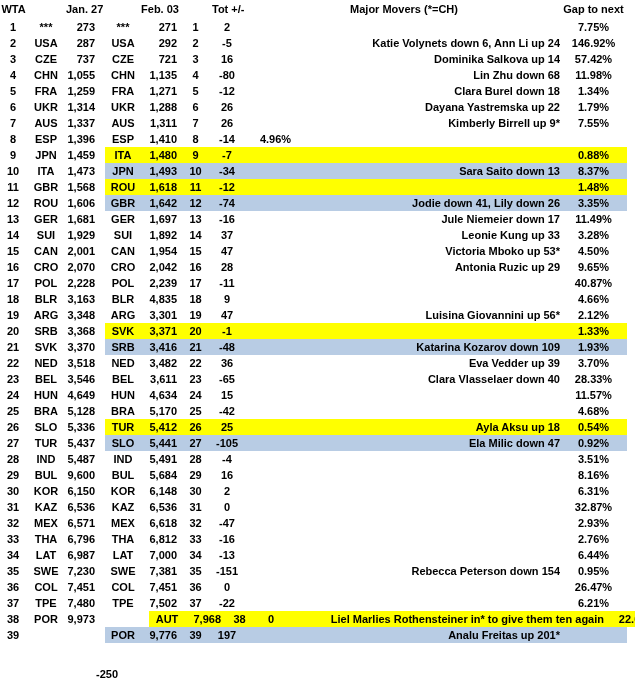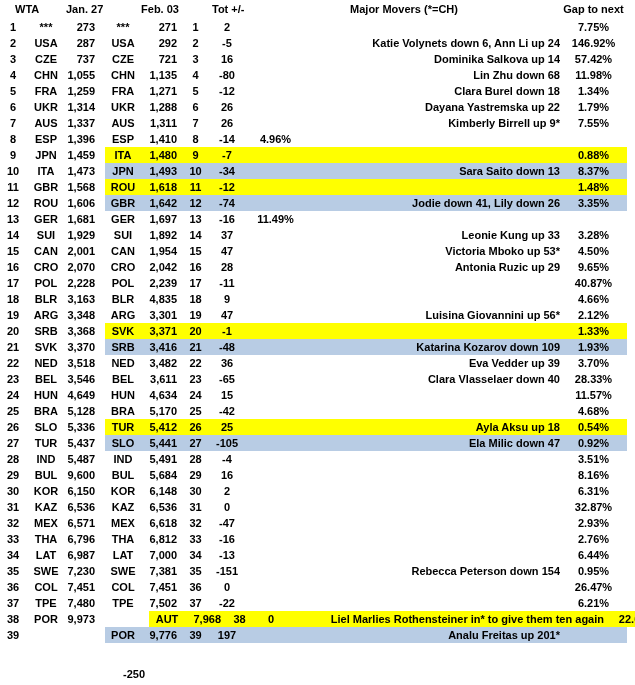--- a/index.html
+++ b/index.html
@@ -20,25 +20,25 @@
   .c-p1   { width:31px; text-align:right; padding-right:2px; }
   .c-sp   { width:8px; }
   .hlg    { flex:0 0 auto; display:flex; width:522px; height:16px; line-height:16px; }
   .hdr .hlg { height:19px; line-height:19px; background:transparent !important; }
   .c-c2   { width:36px; text-align:center; }
   .c-p2   { width:38px; text-align:right; padding-right:2px; }
   .c-r2   { width:33px; text-align:center; }
   .c-tot  { width:30px; text-align:center; }
   .c-mov  { width:318px; text-align:right; padding-left:6px; overflow:hidden; }
   .c-gap  { width:67px; text-align:center; }
-  .hdr .c-rank { text-align:center; padding-left:15px; overflow:visible; }
+  .hdr .c-rank { text-align:center; padding-left:1px; overflow:visible; }
   .hdr .c-p1, .hdr .c-p2 { text-align:center; padding-right:0; overflow:visible; }
   .hdr .c-mov { text-align:center; overflow:visible; }
   .footer-row { margin-top:23px; height:16px; line-height:16px; }
-  .c-footer-tot { margin-left:117px; width:34px; text-align:center; }
+  .c-footer-tot { margin-left:90px; width:34px; text-align:center; }
 </style>
 </head>
 <body>
 
 <div class="sheet">
 
   <div class="hdr">
     <span class="cell c-rank">WTA</span>
     <span class="cell c-c1"></span>
     <span class="cell c-p1">Jan. 27</span>
@@ -224,20 +224,21 @@
       <div class="row">
         <span class="cell c-rank">13</span>
         <span class="cell c-c1">GER</span>
         <span class="cell c-p1">1,681</span>
         <span class="cell c-sp"></span>
         <span class="hlg">
           <span class="cell c-c2">GER</span>
           <span class="cell c-p2">1,697</span>
           <span class="cell c-r2">13</span>
           <span class="cell c-tot">-16</span>
+          <span class="cell c-mov">Jule Niemeier down 17</span>
           <span class="cell c-gap">11.49%</span>
         </span>
       </div>
       <div class="row">
         <span class="cell c-rank">14</span>
         <span class="cell c-c1">SUI</span>
         <span class="cell c-p1">1,929</span>
         <span class="cell c-sp"></span>
         <span class="hlg">
           <span class="cell c-c2">SUI</span>

